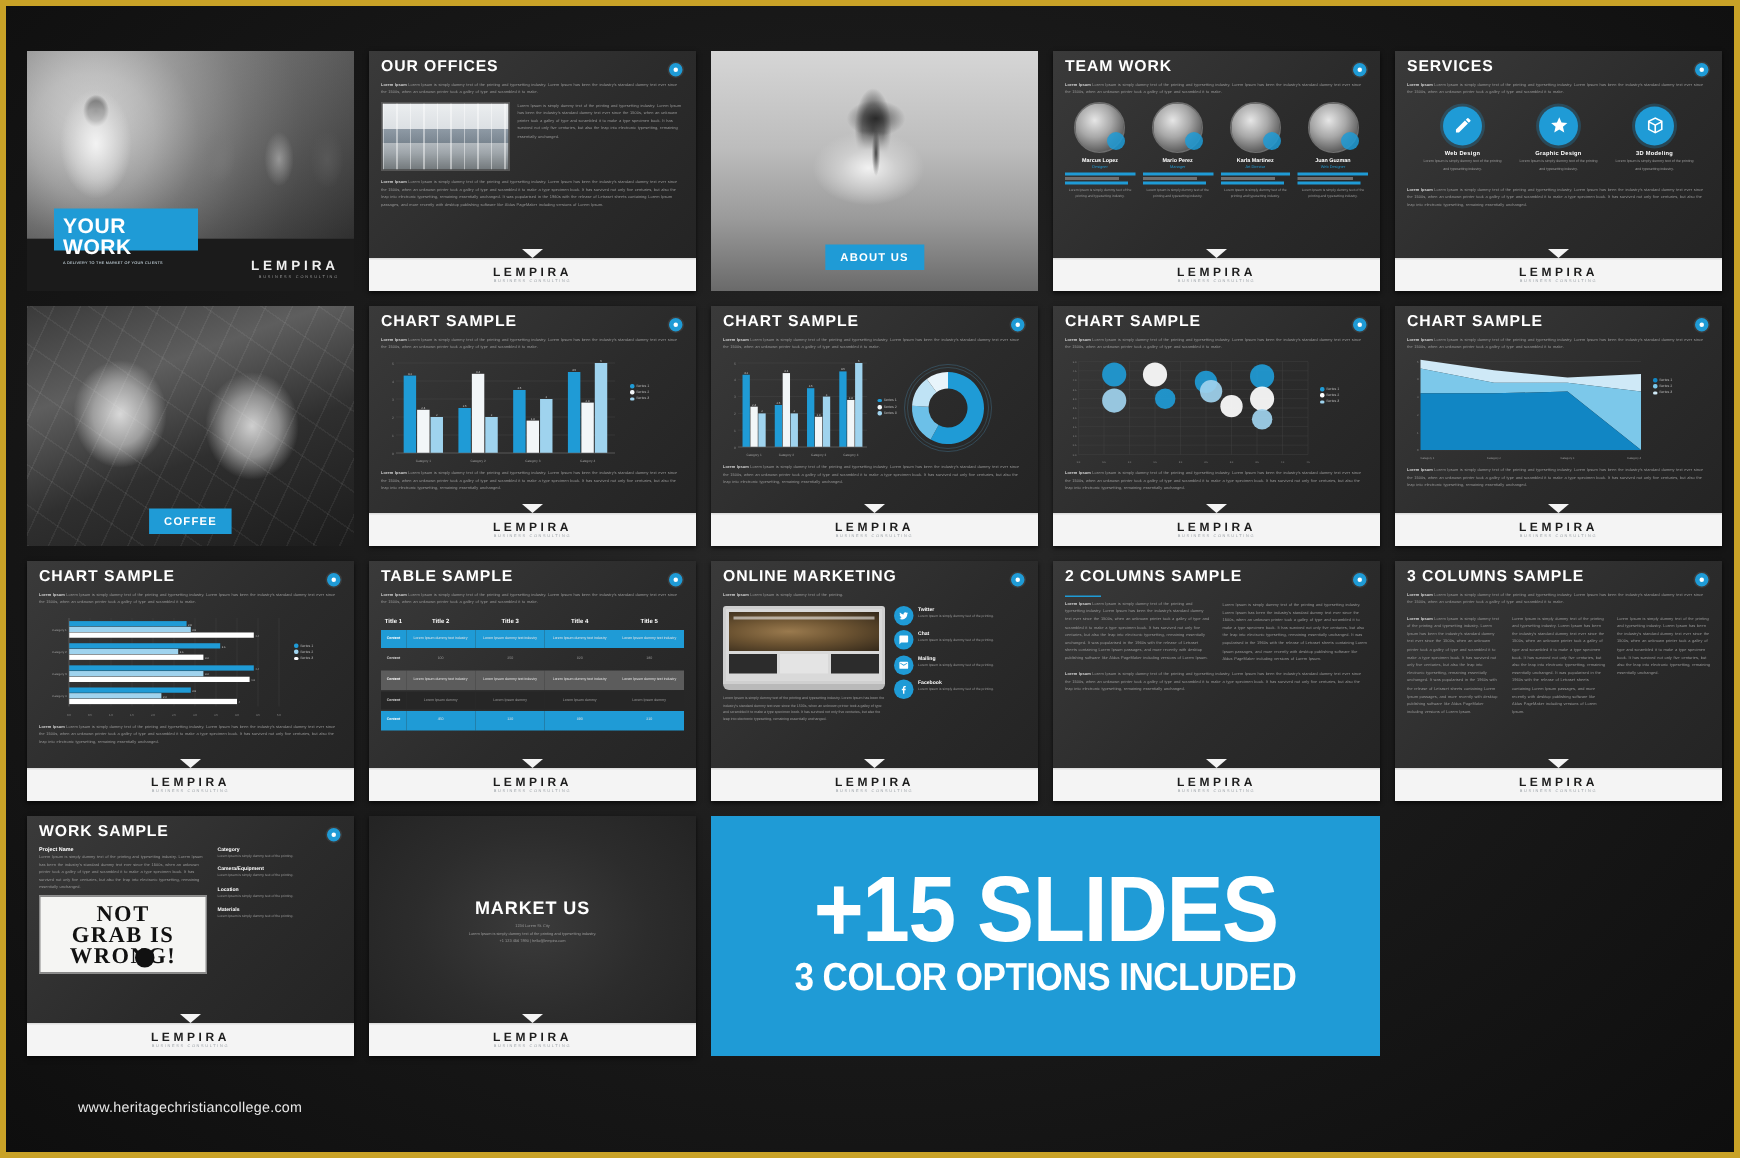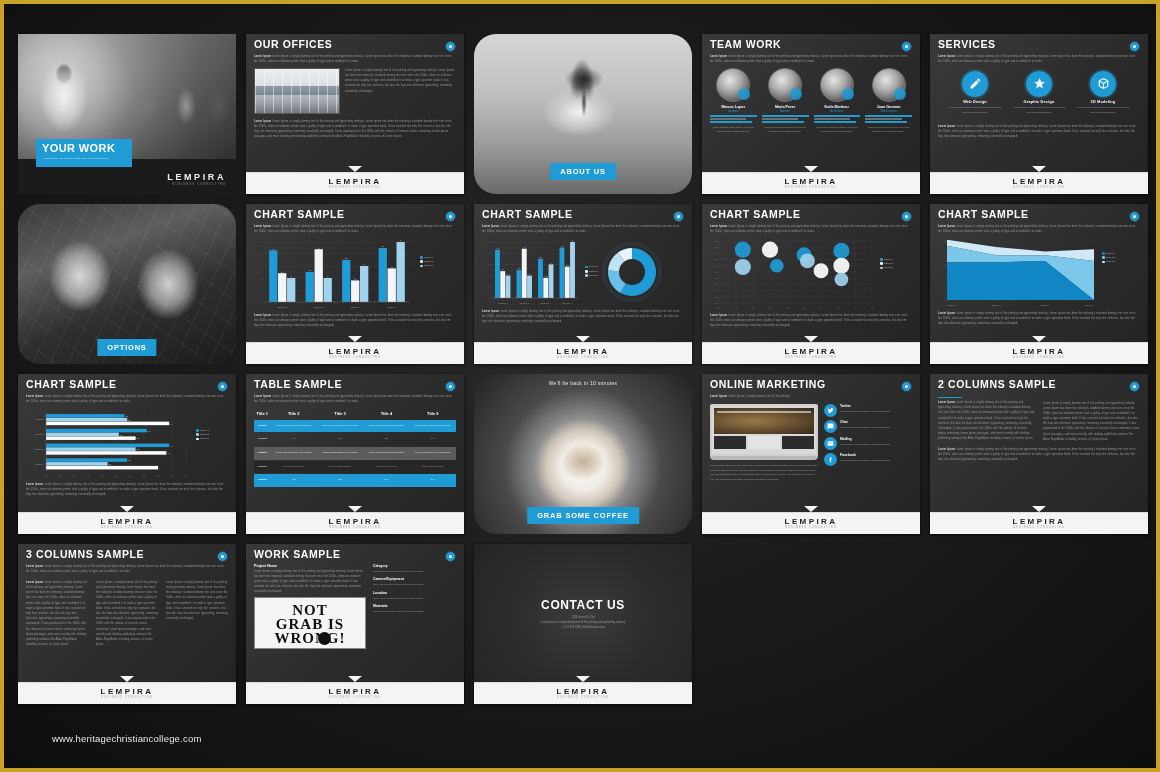--- a/index.html
+++ b/index.html
@@ -99,30 +99,30 @@
       radial-gradient(ellipse 12px 15px at 46px 40px, #3a3228 0%, #5a5046 45%, rgba(0,0,0,0) 72%),
       radial-gradient(ellipse 16px 26px at 128px 70px, rgba(120,120,120,.8), rgba(0,0,0,0) 70%),
       radial-gradient(ellipse 14px 26px at 168px 72px, rgba(170,170,170,.75), rgba(0,0,0,0) 70%),
       radial-gradient(ellipse 16px 28px at 200px 72px, rgba(90,90,90,.85), rgba(0,0,0,0) 70%),
       linear-gradient(180deg, rgba(255,255,255,.12), rgba(0,0,0,.25));
   }
   .cover .bluebar{
     position:absolute; left:18px; bottom:27px; width:96px; height:28px;
     background:#1f9bd6; padding:4px 6px; z-index:3;
   }
-  .cover .bluebar .t{ font-size:11px;font-weight:bold;letter-spacing:.4px;line-height:1; }
+  .cover .bluebar .t{ font-size:14px;font-weight:bold;letter-spacing:.4px;line-height:1; }
   .cover .bluebar .s{ font-size:2.5px; line-height:1.8; margin-top:2.5px; letter-spacing:.2px; color:#dff0fa;}
   .cover .lempira{
     position:absolute; right:10px; bottom:8px; text-align:right;
   }
   .cover .lempira .b{ font-size:9px;font-weight:bold;letter-spacing:2.6px;color:#f0f0f0;line-height:1; }
   .cover .lempira .s{ font-size:2.6px;letter-spacing:1.2px;color:#9a9a9a;margin-top:1px;display:block; }
 
   
-  .photoslide{ position:absolute; inset:0; overflow:hidden;border-radius:22px; }
+  .photoslide{ position:absolute; inset:0; overflow:hidden; }
   .ph-caption{
     position:absolute; left:50%; transform:translateX(-50%);
     background:#1f9bd6; color:#fff; font-weight:bold; font-size:7.5px;
     letter-spacing:.8px; padding:4px 10px; white-space:nowrap;
   }
 
   .ph-about{
     position:absolute; inset:0;
     background:
       radial-gradient(ellipse 60px 40px at 105px 78px, #f2f2f2 0%, #cfcfcf 30%, rgba(0,0,0,0) 62%),
@@ -484,21 +484,21 @@
           <div class="brand">LEMPIRA
             <span class="sub">BUSINESS CONSULTING</span>
           </div>
         </div>
       </div>
     </div>
 
     <div class="cellwrap">
       <div class="photoslide">
         <div class="ph-reports"></div>
-        <div class="ph-caption" style="bottom:8px;">OPTIONS</div>
+        <div class="ph-caption" style="bottom:8px;">COFFEE</div>
       </div>
     </div>
 
     <div class="cellwrap">
       <div class="slide dark">
         <div class="badge">
             <i></i>
           </div>
         <div class="inner">
           <div class="s-title">CHART SAMPLE</div>
@@ -951,27 +951,20 @@
         </div>
         <div class="notch"></div>
         <div class="footer">
           <div class="brand">LEMPIRA
             <span class="sub">BUSINESS CONSULTING</span>
           </div>
         </div>
       </div>
     </div>
 
-    <div class="cellwrap">
-      <div class="photoslide">
-        <div class="ph-coffee"></div>
-        <div class="coffee-top">We'll be back in 10 minutes</div>
-        <div class="ph-caption" style="bottom:10px;">GRAB SOME COFFEE</div>
-      </div>
-    </div>
 
     <div class="cellwrap">
       <div class="slide dark">
         <div class="badge">
             <i></i>
           </div>
         <div class="inner">
           <div class="s-title">ONLINE MARKETING</div>
           <div class="lorem"><b>Lorem Ipsum</b> <span>Lorem Ipsum is simply dummy text of the printing.</span></div>
           <div class="om">
@@ -1143,31 +1136,35 @@
           <div class="brand">LEMPIRA
             <span class="sub">BUSINESS CONSULTING</span>
           </div>
         </div>
       </div>
     </div>
 
     <div class="cellwrap">
       <div class="slide">
         <div class="contact">
-          <div class="t">CONTACT US</div>
+          <div class="t">MARKET US</div>
           <div class="l">1234 Lorem St. City</div>
           <div class="l2">Lorem Ipsum is simply dummy text of the printing and typesetting industry.</div>
           <div class="l2">+1 123 456 7890   |   hello@lempira.com</div>
         </div>
         <div class="notch"></div>
         <div class="footer">
           <div class="brand">LEMPIRA
             <span class="sub">BUSINESS CONSULTING</span>
           </div>
         </div>
       </div>
     </div>
 
+    <div class="promo">
+      <div class="big">+15 SLIDES</div>
+      <div class="small">3 COLOR OPTIONS INCLUDED</div>
+    </div>
 
   </div>
 
   <div id="watermark">www.heritagechristiancollege.com</div>
 </div>
 
 </body></html>

